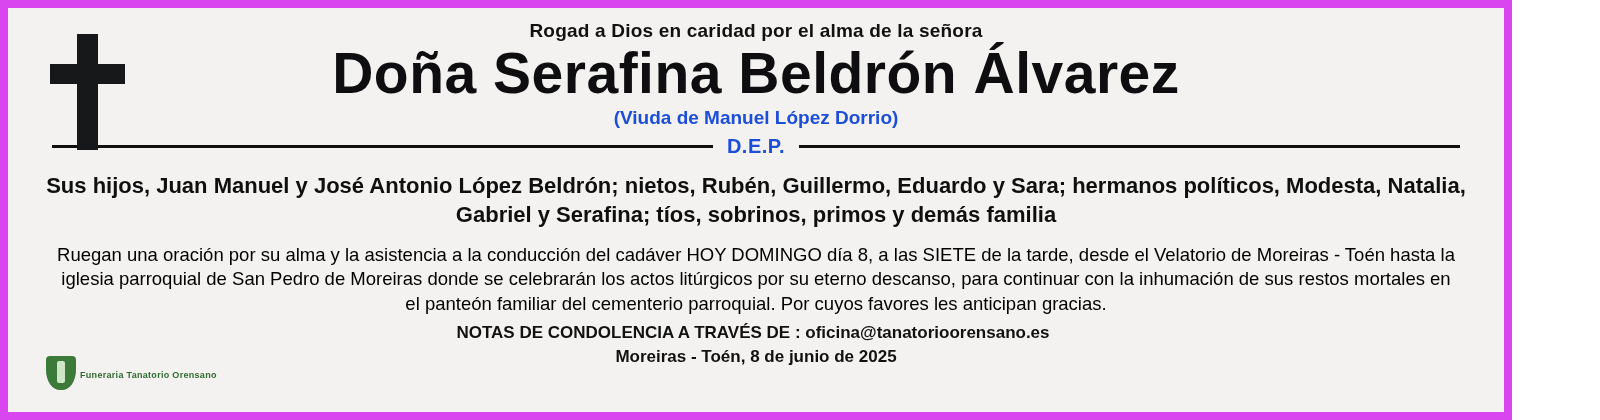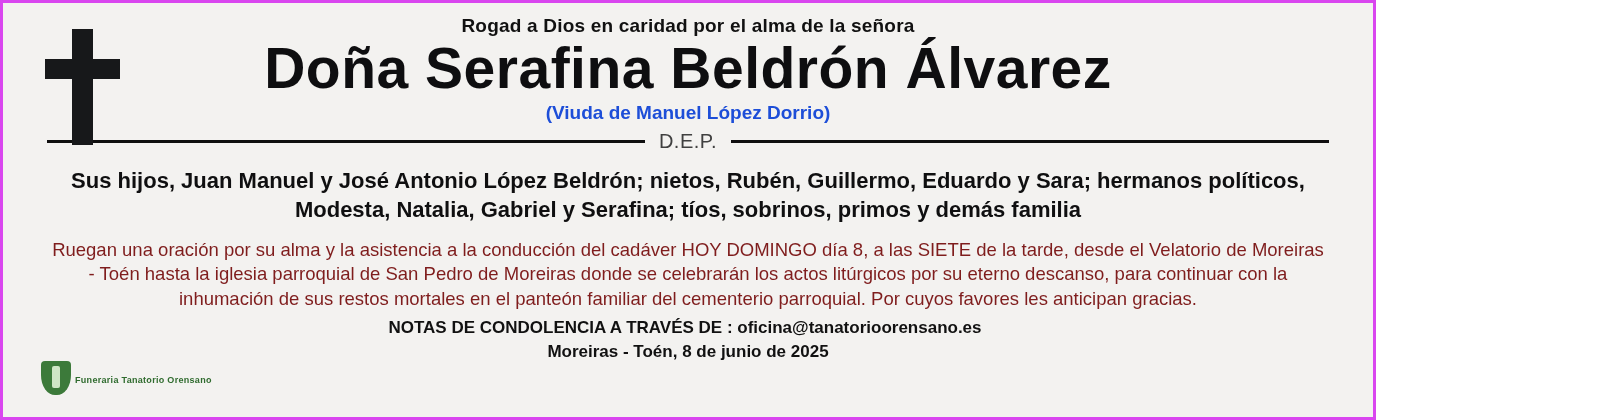--- a/index.html
+++ b/index.html
@@ -9,24 +9,24 @@
   body {
     width: 1600px;
     height: 420px;
     background: #ffffff;
     font-family: "Liberation Sans", sans-serif;
     overflow: hidden;
   }
   #obituary {
     position: relative;
     box-sizing: border-box;
-    width: 1376px;
+    width: 1512px;
     height: 420px;
     background: #f3f2f0;
-    border: 3px solid #d946ef;
+    border: 8px solid #d946ef;
     padding: 10px 26px 8px 26px;
   }
   .inner {
     position: relative;
     width: 100%;
     height: 100%;
   }
   
   .cross {
     position: absolute;
@@ -93,37 +93,37 @@
     padding: 0 18px;
   }
   .dep-row .rule {
     flex: 1 1 auto;
     height: 3px;
     background: #0f0f0f;
   }
   .dep-row .dep {
     flex: 0 0 auto;
     font-size: 20px;
-    font-weight: 400;
-    color: #404040;
+    font-weight: 700;
+    color: #1d4ed8;
     padding: 0 14px;
     letter-spacing: .5px;
   }
   .family {
     text-align: center;
     font-size: 22px;
     font-weight: bold;
     color: #0f0f10;
     line-height: 1.30;
     margin: 14px 10px 0 10px;
   }
   .body-text {
     text-align: center;
     font-size: 18.5px;
-    color: #7f1d1d;
+    color: #000000;
     line-height: 1.33;
     margin: 13px 18px 0 18px;
   }
   .notas {
     text-align: center;
     font-size: 17px;
     font-weight: bold;
     color: #111;
     margin: 7px 6px 0 0;
   }

